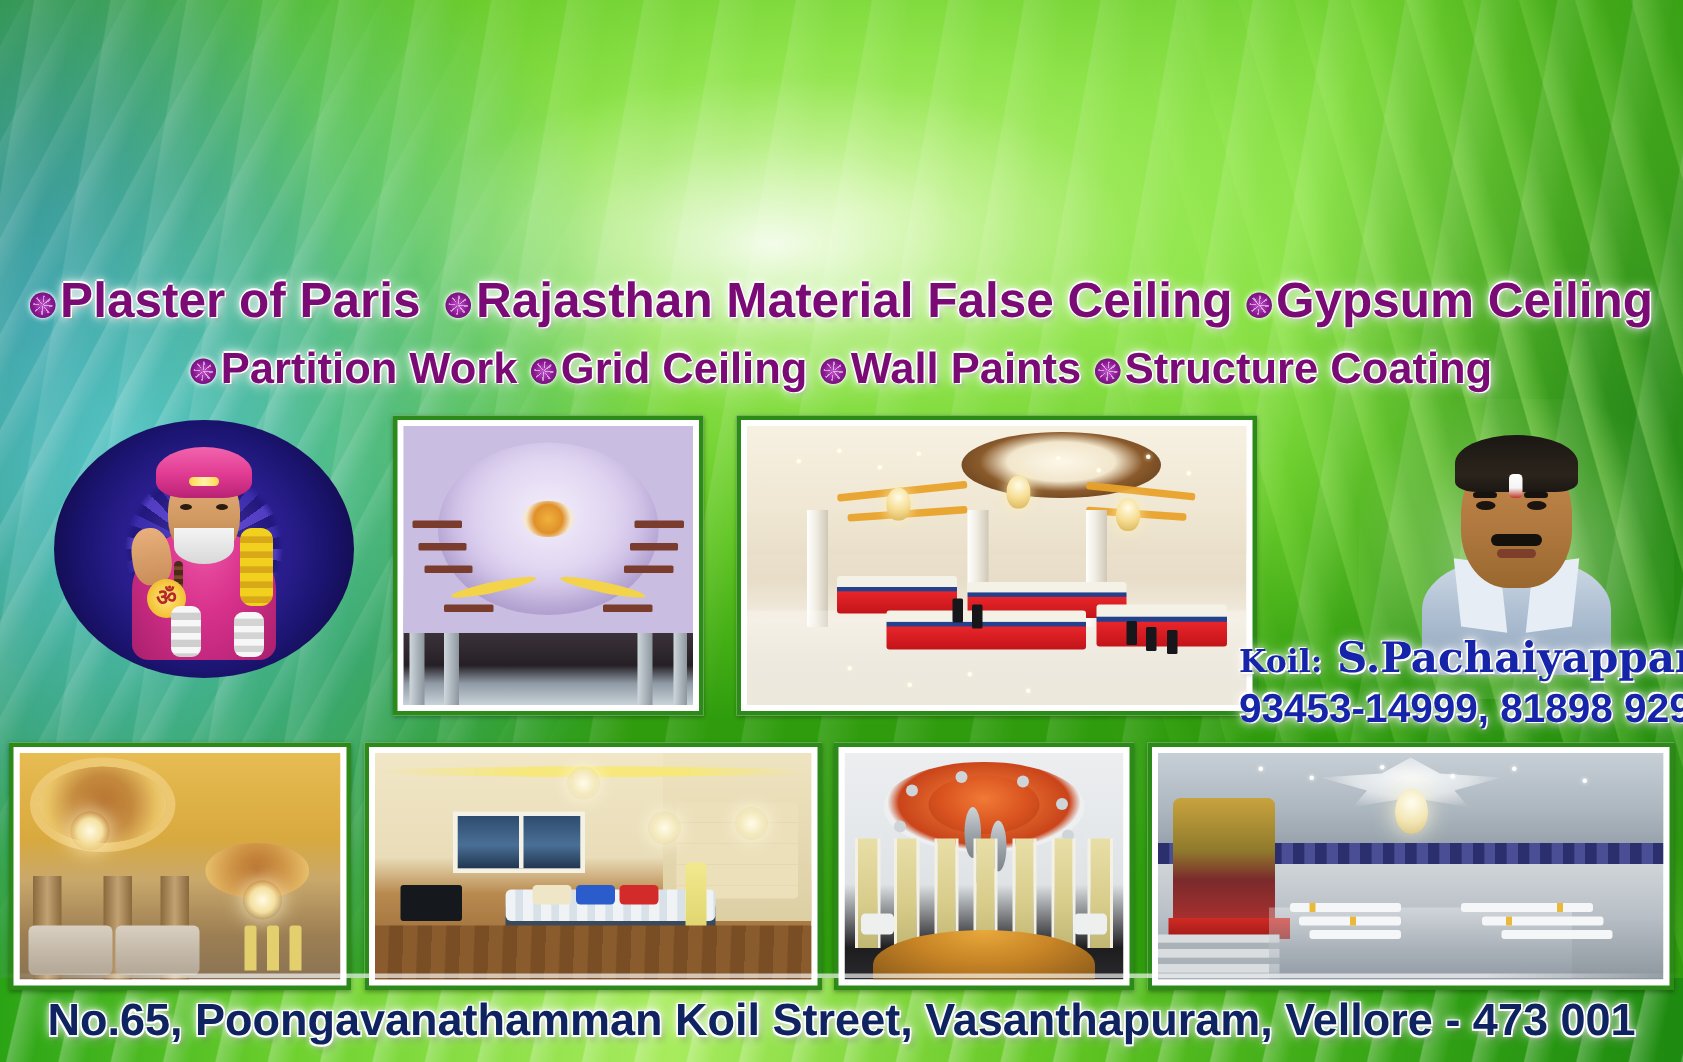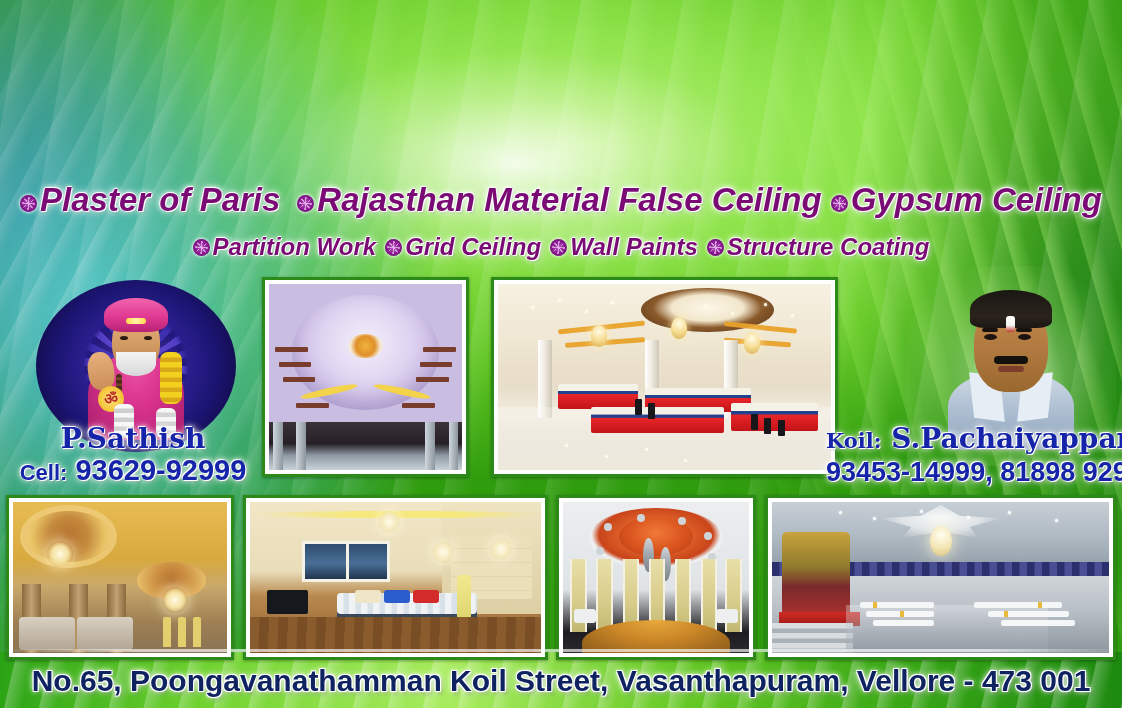--- a/index.html
+++ b/index.html
@@ -110,23 +110,22 @@
   .svc-line {
     font-family:"Liberation Sans", sans-serif;
     font-weight:bold;
     font-size:33px; line-height:47px;
     color:#7a0a74;
     white-space:nowrap;
     text-shadow:
        0 0 5px #ffffff, 0 0 9px #ffffff,
        1px 1px 0 #ffffff, -1px 0 0 #ffffff, 0 -1px 0 #ffffff,
        2px 2px 3px rgba(0,0,0,.22);
-    font-style: italic;
-  }
-  .svc-line.two { font-size:24px; }
+  }
+  .svc-line.two { font-size:29px; }
   .bullet {
     display:inline-block;
     width:17px; height:17px;
     margin:0 3px 0 9px;
     vertical-align: -1px;
     border-radius:50%;
     background:
       radial-gradient(circle at 50% 50%, #c35fd0 0%, #8e1a95 48%, #5c0a63 100%);
     box-shadow: 0 0 4px #ffffff, 0 0 2px #ffffff;
     position:relative;
@@ -587,24 +586,20 @@
       <div class="eye" style="left:58px"></div>
       <div class="beard"></div>
       <div class="beads"></div>
       <div class="hand"></div>
       <div class="om">ॐ</div>
       <div class="garland2"></div>
       <div class="garland3"></div>
     </div>
   </div>
 
-  <div class="name-left">
-    <div class="nm-big">P.Sathish</div>
-    <div class="nm-phone"><span class="lbl">Cell:</span> <span>93629-92999</span></div>
-  </div>
 
   <div id="prop-photo">
     <div class="pp-glow"></div>
     <div class="pp-body"></div>
     <div class="pp-collar-l"></div>
     <div class="pp-collar-r"></div>
     <div class="pp-neck"></div>
     <div class="pp-head"></div>
     <div class="pp-hair"></div>
     <div class="pp-tilak"></div>

